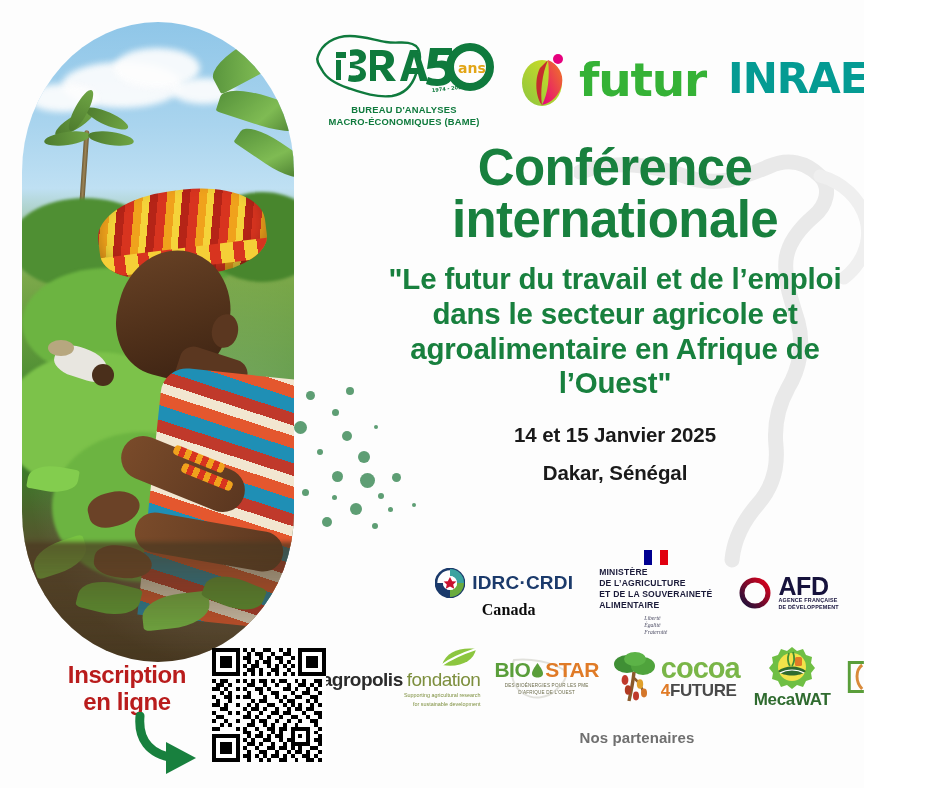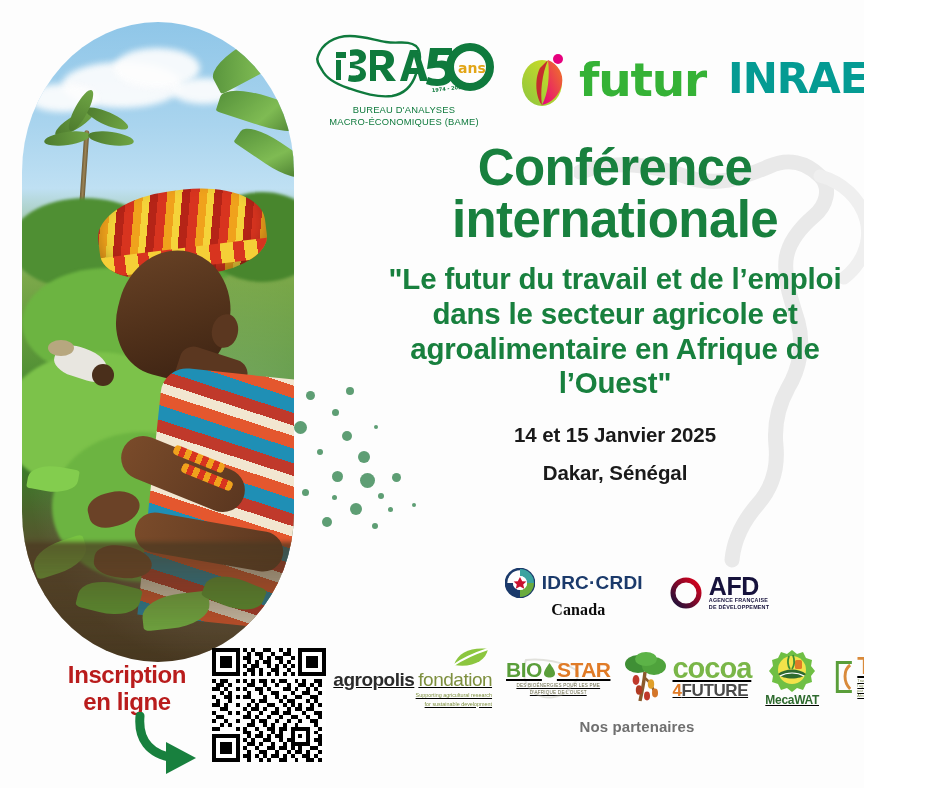--- a/index.html
+++ b/index.html
@@ -119,21 +119,21 @@
     position:absolute;left:312px;top:26px;
     width:610px;height:106px;
     display:flex;align-items:center;gap:22px;
     z-index:4;
   }
   .isra-logo{
     width:184px;display:flex;flex-direction:column;align-items:center;gap:2px;
   }
   .isra-mark{position:relative;width:184px;height:72px;}
   .isra-sub{
-    font-size:9.4px;font-weight:normal;color:#0f7a3d;
+    font-size:9.4px;font-weight:bold;color:#0f7a3d;
     text-align:center;line-height:1.28;letter-spacing:.2px;
   }
   .cirad-logo{display:flex;align-items:center;gap:7px;}
   .cirad-word{
     font-size:47px;font-weight:bold;color:#35b236;letter-spacing:-1.2px;
     line-height:1;font-family:"DejaVu Sans",sans-serif;
   }
   .inrae-word{
     font-size:42px;font-weight:bold;color:#049b93;letter-spacing:-1px;
     line-height:1;font-family:"DejaVu Sans",sans-serif;
@@ -158,21 +158,21 @@
   .place{
     font-size:20.5px;font-weight:bold;color:#1a1a1a;
     margin:14px 0 0 0;letter-spacing:-.1px;
   }
   
   .partners{
     position:absolute;left:340px;top:552px;width:594px;z-index:4;
   }
   .prow{display:flex;align-items:center;justify-content:center;}
   .prow1{gap:26px;height:82px;}
-  .prow2{gap:14px;height:74px;margin-top:6px;text-decoration:underline;}
+  .prow2{gap:14px;height:74px;margin-top:6px;}
   .plogo{display:flex;align-items:center;justify-content:center;}
   
   .idrc{flex-direction:column;gap:3px;}
   .idrc-top{display:flex;align-items:center;gap:7px;}
   .idrc-word{font-size:19px;font-weight:bold;color:#1b3a6b;letter-spacing:.2px;}
   .canada-word{
     font-family:"Liberation Serif",serif;font-size:16px;font-weight:bold;
     color:#0b0b0b;letter-spacing:.1px;position:relative;margin-left:9px;
   }
   
@@ -194,27 +194,27 @@
   .agro-word span{font-weight:normal;color:#7d8f3e;}
   .agro-sub{font-size:5.4px;color:#7d8f3e;line-height:1.35;text-align:right;}
   
   .bio-word{font-size:21px;font-weight:bold;letter-spacing:-.5px;}
   .bio-sub{font-size:4.6px;color:#6b6b4a;line-height:1.35;text-align:center;letter-spacing:.2px;}
   
   .cocoa-word{font-size:29px;font-weight:bold;color:#7ab648;letter-spacing:-1px;line-height:.92;}
   .cocoa-word2{font-size:17px;font-weight:bold;color:#4a4a4a;letter-spacing:-.4px;line-height:1;}
   .cocoa-word2 b{color:#e07b27;}
   
-  .meca-word{font-size:12px;font-weight:bold;color:#2f6b2f;letter-spacing:-.3px;}
+  .meca-word{font-size:17px;font-weight:bold;color:#2f6b2f;letter-spacing:-.3px;}
   
   .tsara-word{font-size:24px;font-weight:bold;color:#d98a3a;letter-spacing:-.6px;line-height:.95;}
   .tsara-sub{font-size:3.9px;color:#7a8a4a;line-height:1.3;letter-spacing:.1px;}
   .nos-partenaires{
     text-align:center;font-size:15px;font-weight:bold;color:#6f6f6f;
-    margin-top:4px;letter-spacing:.1px;
+    margin-top:15px;letter-spacing:.1px;
   }
   
   .inscription{
     position:absolute;left:34px;top:662px;width:186px;z-index:5;
     text-align:center;
   }
   .insc-text{
     font-size:24px;font-weight:bold;color:#b91c1c;line-height:1.12;letter-spacing:-.4px;
   }
   .arrow{position:absolute;left:96px;top:50px;width:92px;height:62px;}
@@ -395,20 +395,38 @@
             <path d="M29 15 A14 14 0 0 1 15 29 L15 22 A7 7 0 0 0 22 15 Z" fill="#6aab3e"></path>
             <path d="M15 29 A14 14 0 0 1 1 15 L8 15 A7 7 0 0 0 15 22 Z" fill="#1b3a6b"></path>
             <circle cx="15" cy="15" r="7" fill="#fff"></circle>
             <path d="M15 9 l2.2 4.2 l4.2 .4 l-3.2 2.9 l1 4.3 l-4.2 -2.4 l-4.2 2.4 l1 -4.3 l-3.2 -2.9 l4.2 -.4 Z" fill="#c8102e"></path>
           </svg>
           <div class="idrc-word">IDRC·CRDI</div>
         </div>
         <div class="canada-word">Canada</div>
       </div>
 
+      <div class="plogo marianne">
+        <div class="flag">
+          <i style="background:#000091;"></i>
+            <i style="background:#fff;"></i>
+            <i style="background:#e1000f;"></i>
+        </div>
+        <div class="mini-title">
+          <div>MINISTÈRE</div>
+          <div>DE L’AGRICULTURE</div>
+          <div>ET DE LA SOUVERAINETÉ</div>
+          <div>ALIMENTAIRE</div>
+        </div>
+        <div class="devise">
+          <div>Liberté</div>
+          <div>Égalité</div>
+          <div>Fraternité</div>
+        </div>
+      </div>
 
       <div class="plogo" style="gap:6px;">
         <svg width="34" height="34" viewBox="0 0 34 34" aria-hidden="true">
           <defs>
             <linearGradient id="afdg" x1="0" y1="1" x2="1" y2="0">
               <stop offset="0" stop-color="#16123c"></stop>
                 <stop offset="1" stop-color="#e2001a"></stop>
             </linearGradient>
           </defs>
           <circle cx="17" cy="17" r="13" fill="none" stroke="url(#afdg)" stroke-width="5"></circle>

